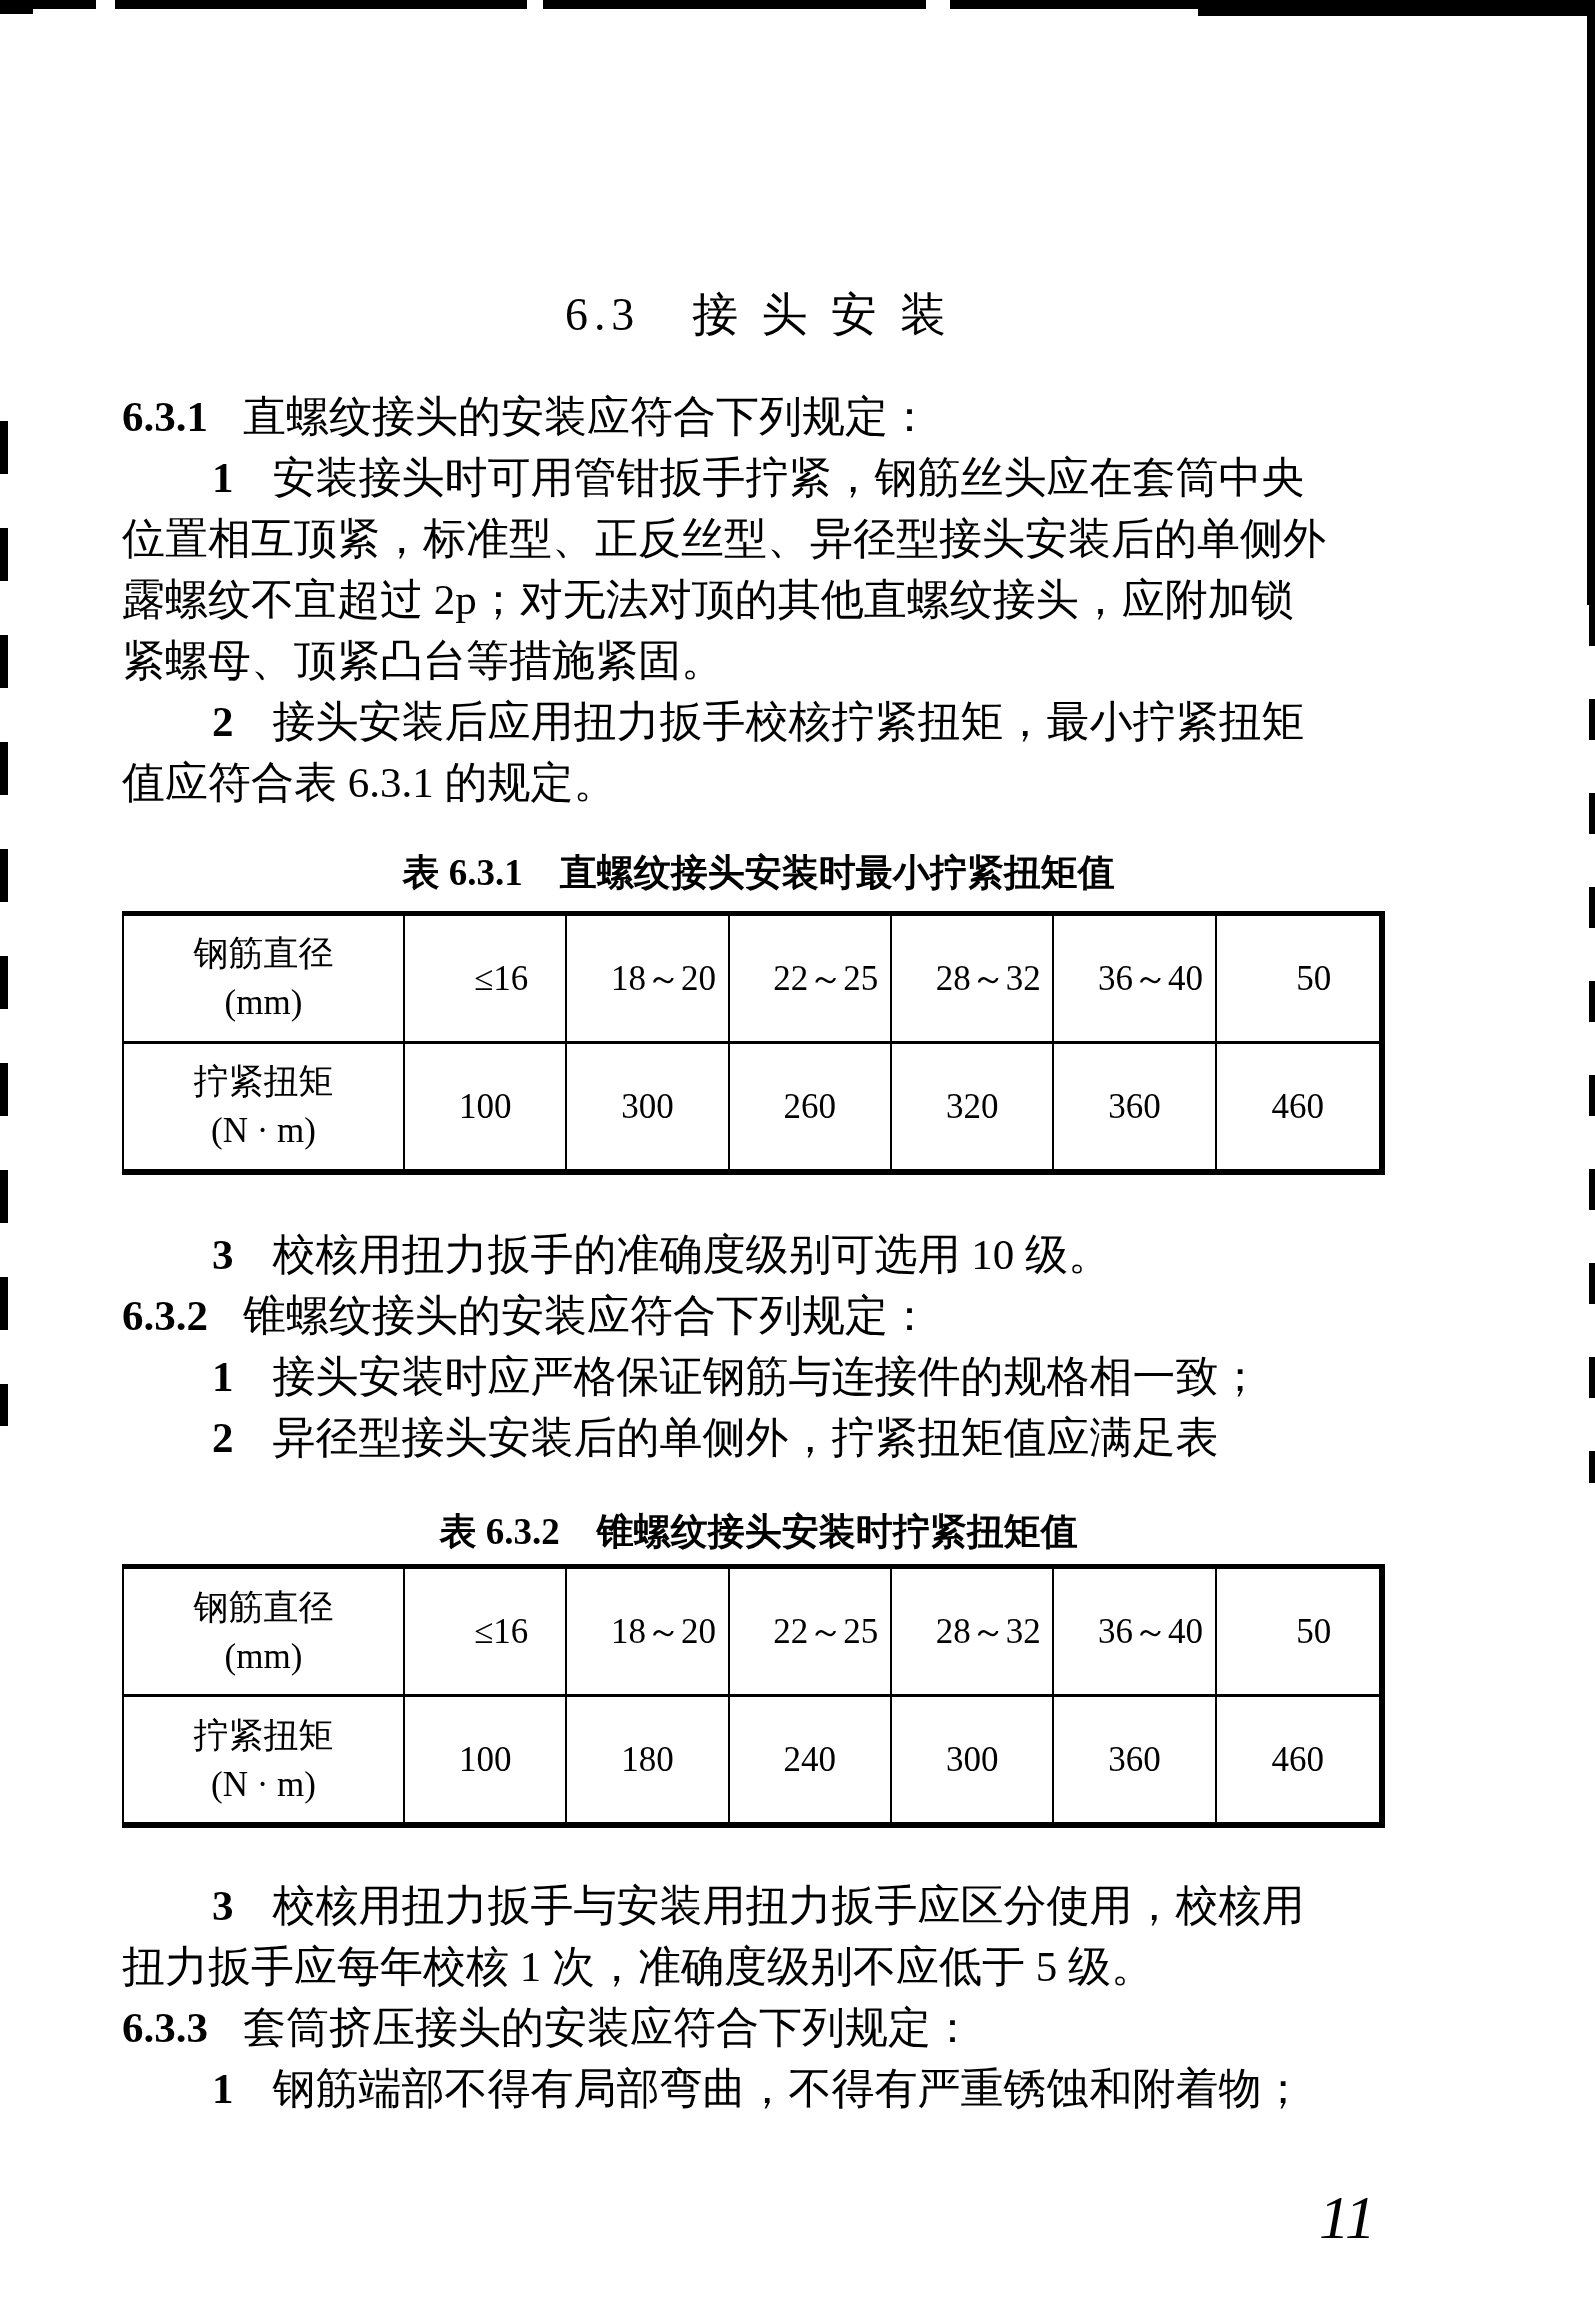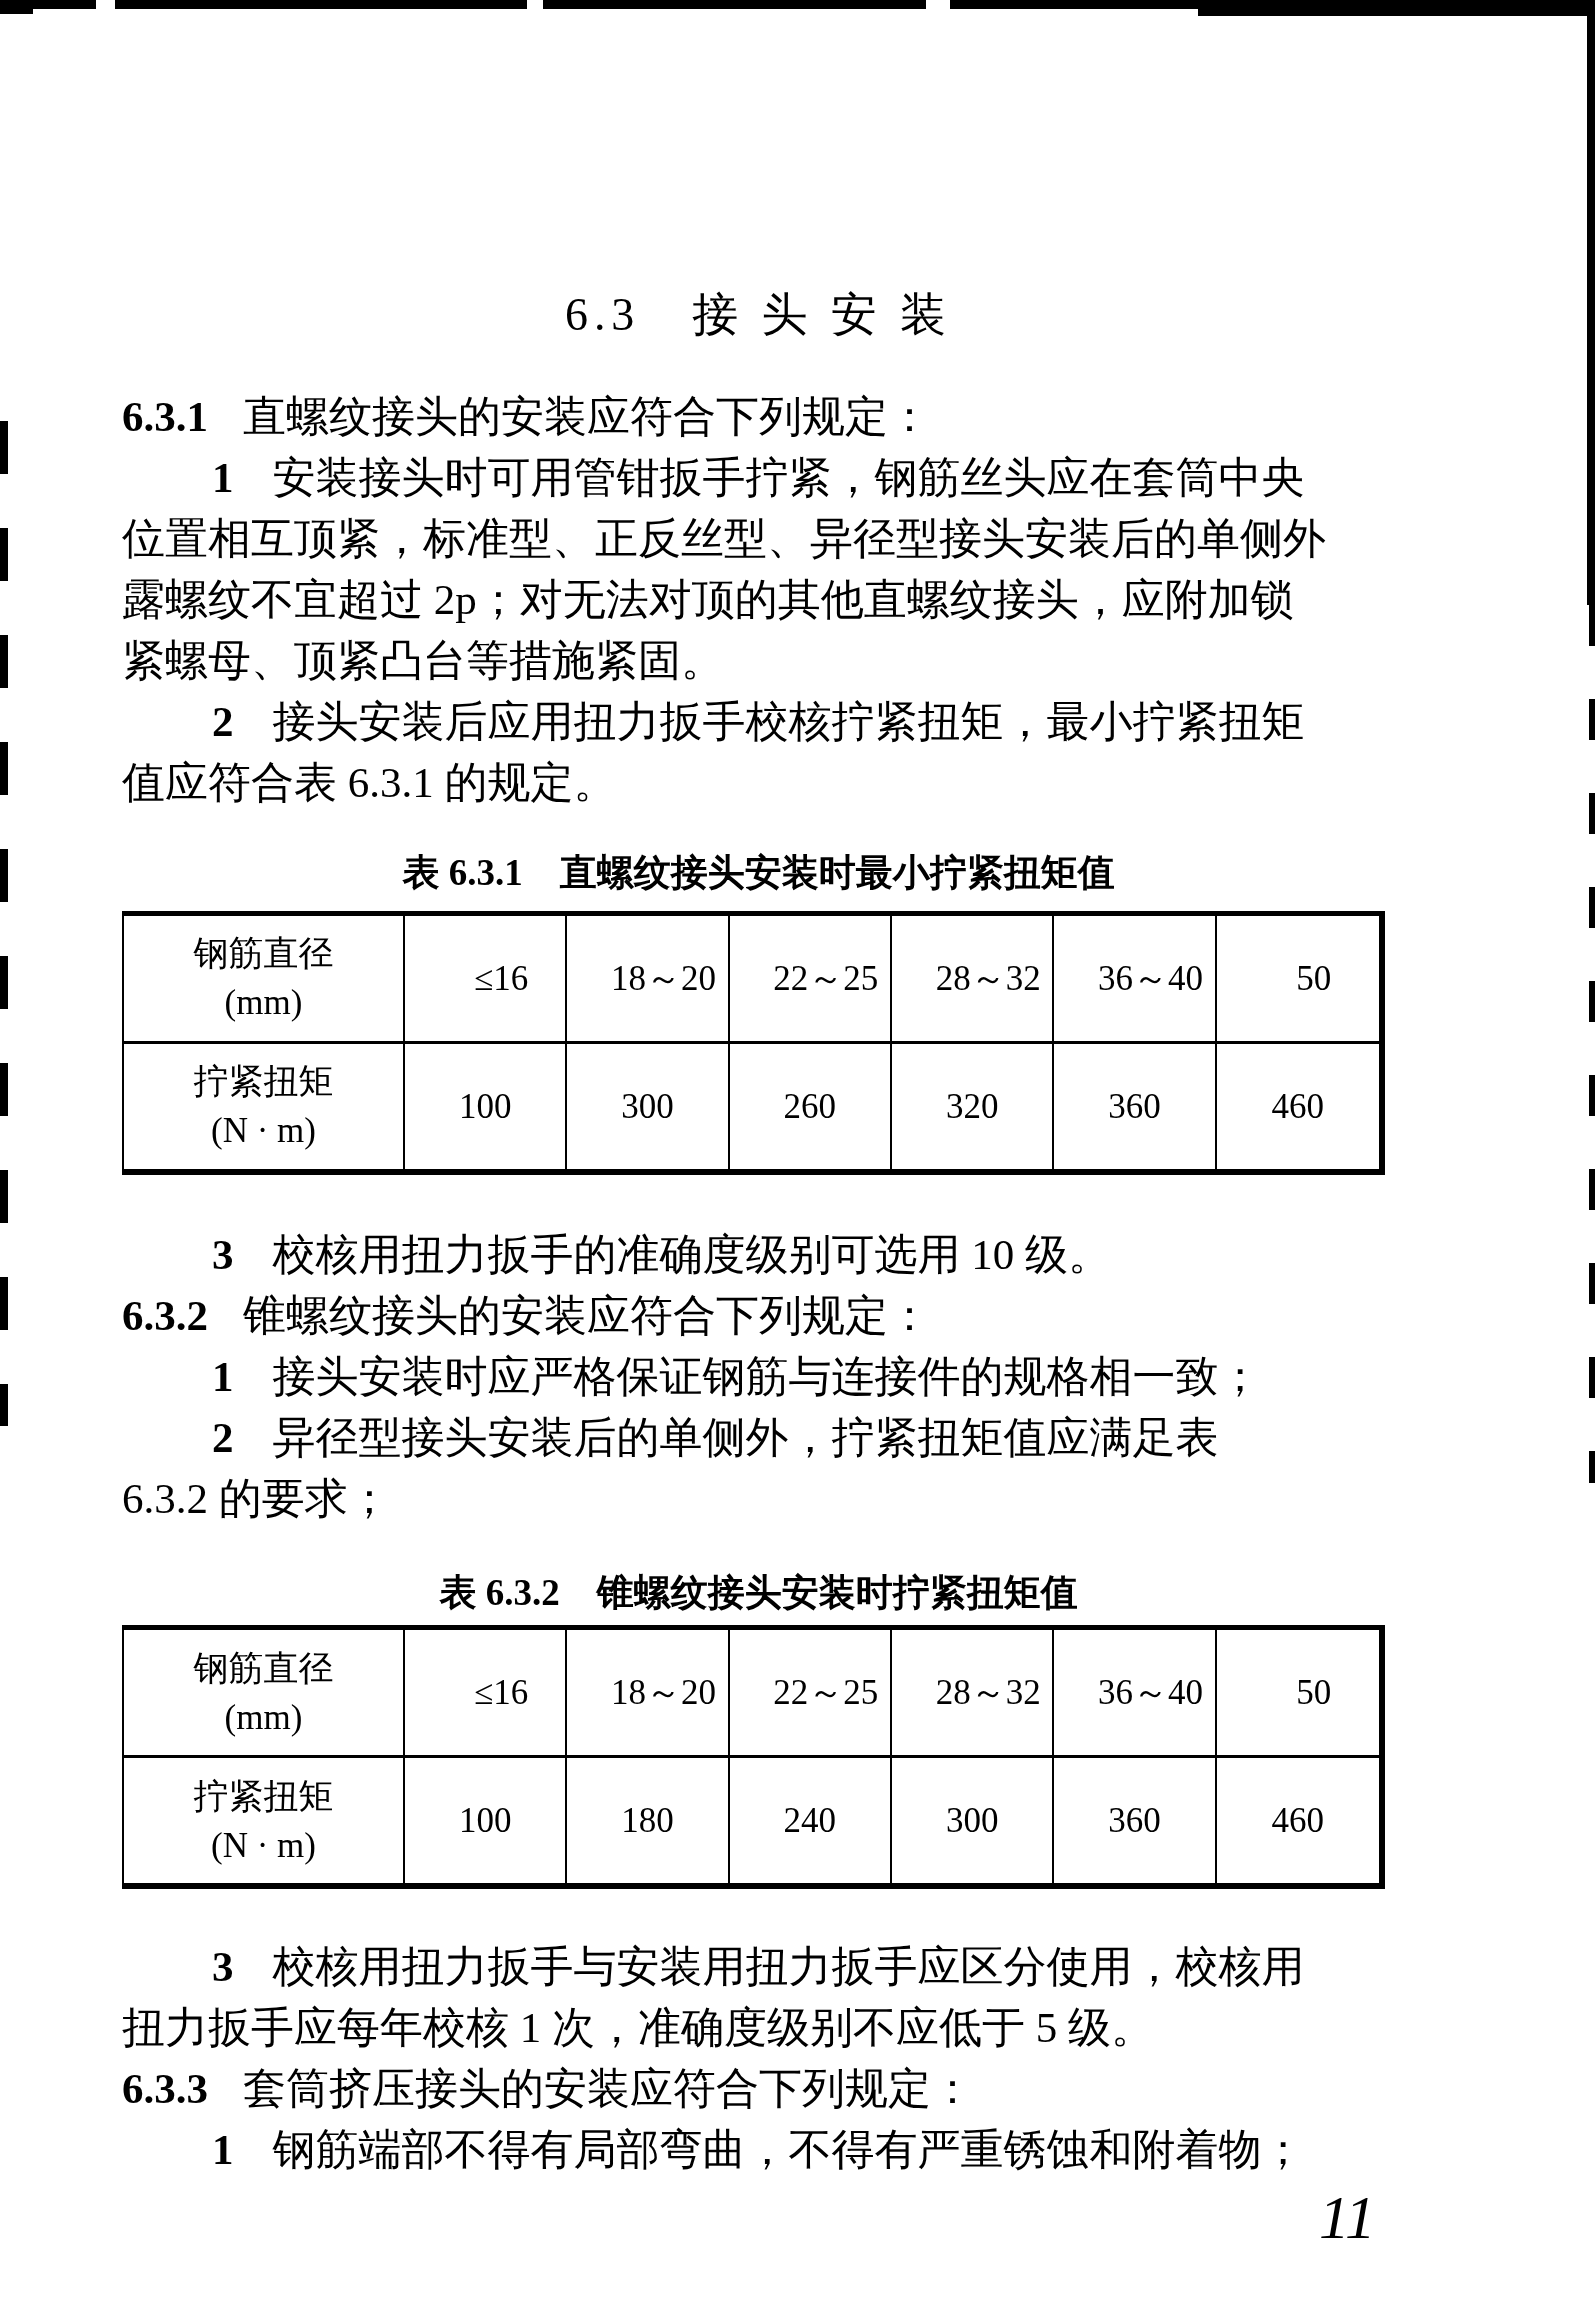--- a/index.html
+++ b/index.html
@@ -125,21 +125,20 @@
     </div>
     <div class="line section">
       <span class="num">6.3.2</span><span>锥螺纹接头的安装应符合下列规定：</span>
     </div>
     <div class="line first">
       <span class="num">1</span><span>接头安装时应严格保证钢筋与连接件的规格相一致；</span>
     </div>
     <div class="line first">
       <span class="num">2</span><span>异径型接头安装后的单侧外，拧紧扭矩值应满足表</span>
     </div>
-    <div class="line"><span>6.3.2 的要求；</span></div>
 
     <div class="tbl-caption second">表 6.3.2　锥螺纹接头安装时拧紧扭矩值</div>
     <div class="dtable second">
       <div class="trow hdr">
         <div class="tcell">
           <span>钢筋直径</span>
           <span>(mm)</span>
         </div>
         <div class="tcell">≤16</div>
         <div class="tcell">18～20</div>

